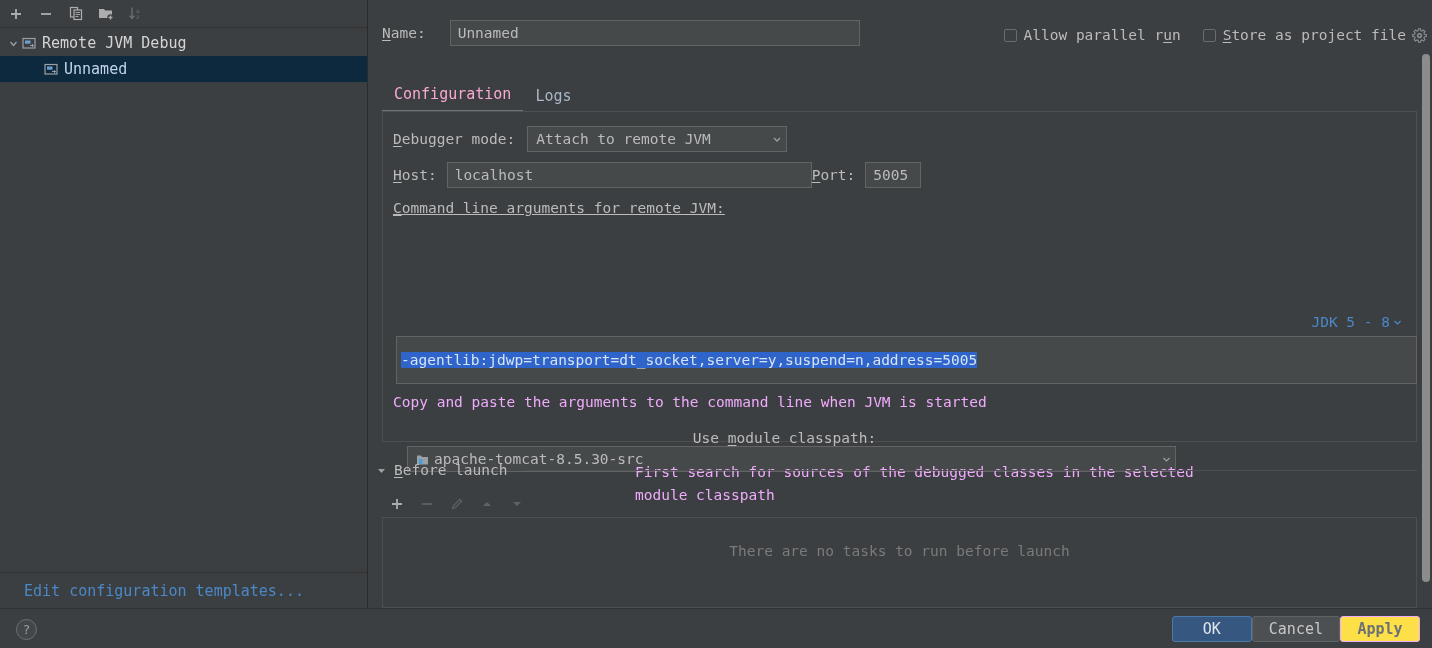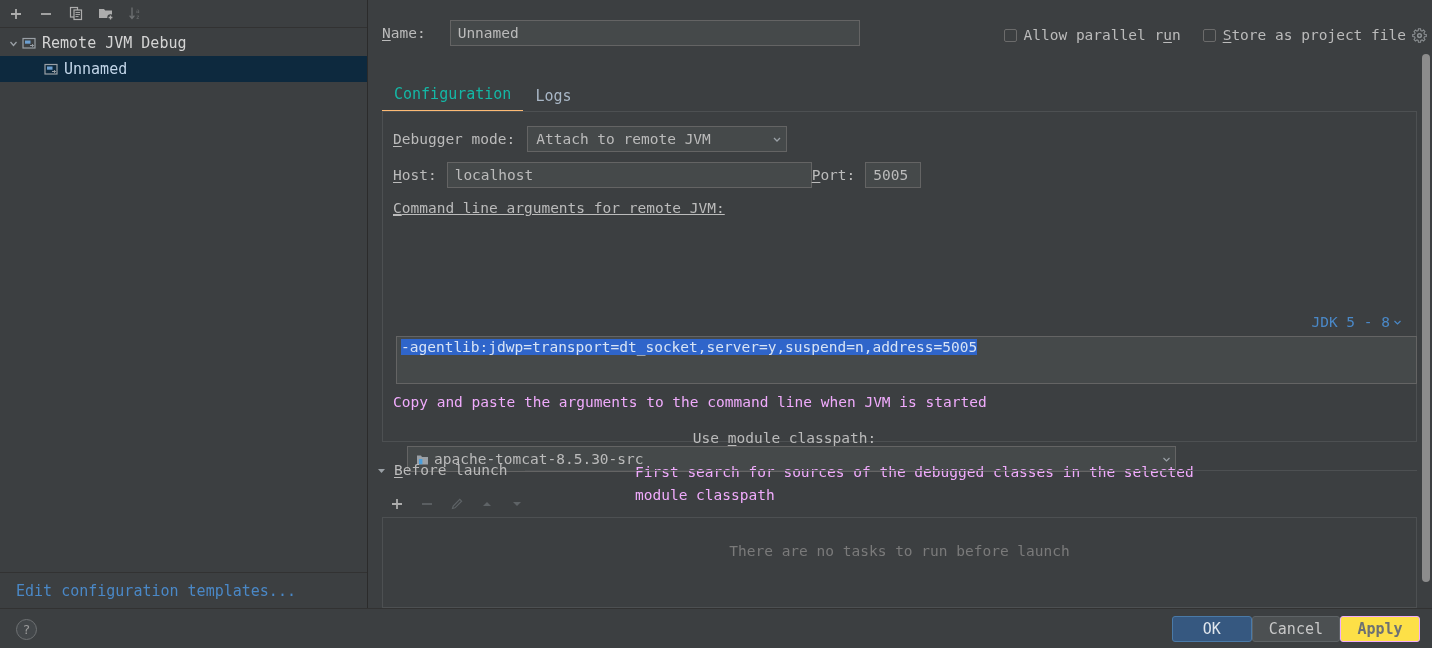--- a/index.html
+++ b/index.html
@@ -51,21 +51,21 @@
     width: 14px; height: 14px;
     display: inline-flex; align-items: center; justify-content: center;
     margin-right: 2px;
   }
   .cfg-icon { margin-right: 5px; display: inline-flex; }
 
   .templates-link {
     position: absolute; left: 0; bottom: 40px;
     width: 367px; height: 36px;
     display: flex; align-items: center;
-    padding-left: 16px;
+    padding-left: 24px;
     color: #4a88c7;
     font-size: 15px;
     border-top: 1px solid #323232;
     cursor: pointer;
   }
 
   
   .main {
     position: absolute; left: 369px; top: 0;
     width: 1063px; height: 608px;
@@ -108,21 +108,21 @@
     position: absolute; left: 13px; top: 82px;
     display: flex; align-items: flex-end; gap: 0px;
     height: 30px;
   }
   .tab {
     padding: 0 12px 7px 12px;
     color: #a9b7c6;
     cursor: pointer;
     font-size: 15px;
   }
-  .tab.active { color: #14b8a6; border-bottom: 2px solid #fdba74; }
+  .tab.active { color: #f9a8d4; border-bottom: 2px solid #737373; }
   .tab.inactive { color: #a9b7c6; }
   .tabs-underline {
     position: absolute; left: 13px; top: 111px;
     width: 1035px; height: 1px; background: #4d5052;
   }
 
   .cfgpanel {
     position: absolute; left: 13px; top: 112px;
     width: 1035px; height: 330px;
     border: 1px solid #4d5052;
@@ -146,21 +146,21 @@
     margin-left: auto;
     padding-left: 10px;
     display: inline-flex; align-items: center;
   }
 
   .textarea-box {
     position: absolute; left: 13px; top: 224px;
     width: 1021px; height: 48px;
     background: #45494a;
     border: 1px solid #646464;
-    padding: 1px 4px;
+    padding: 14px 4px;
     overflow: hidden;
     line-height: 19px;
   }
   .sel {
     background: #2f65ca;
     color: #d7e3f5;
     white-space: pre;
     font-size: 14.5px;
   }
   .jdk-link {

